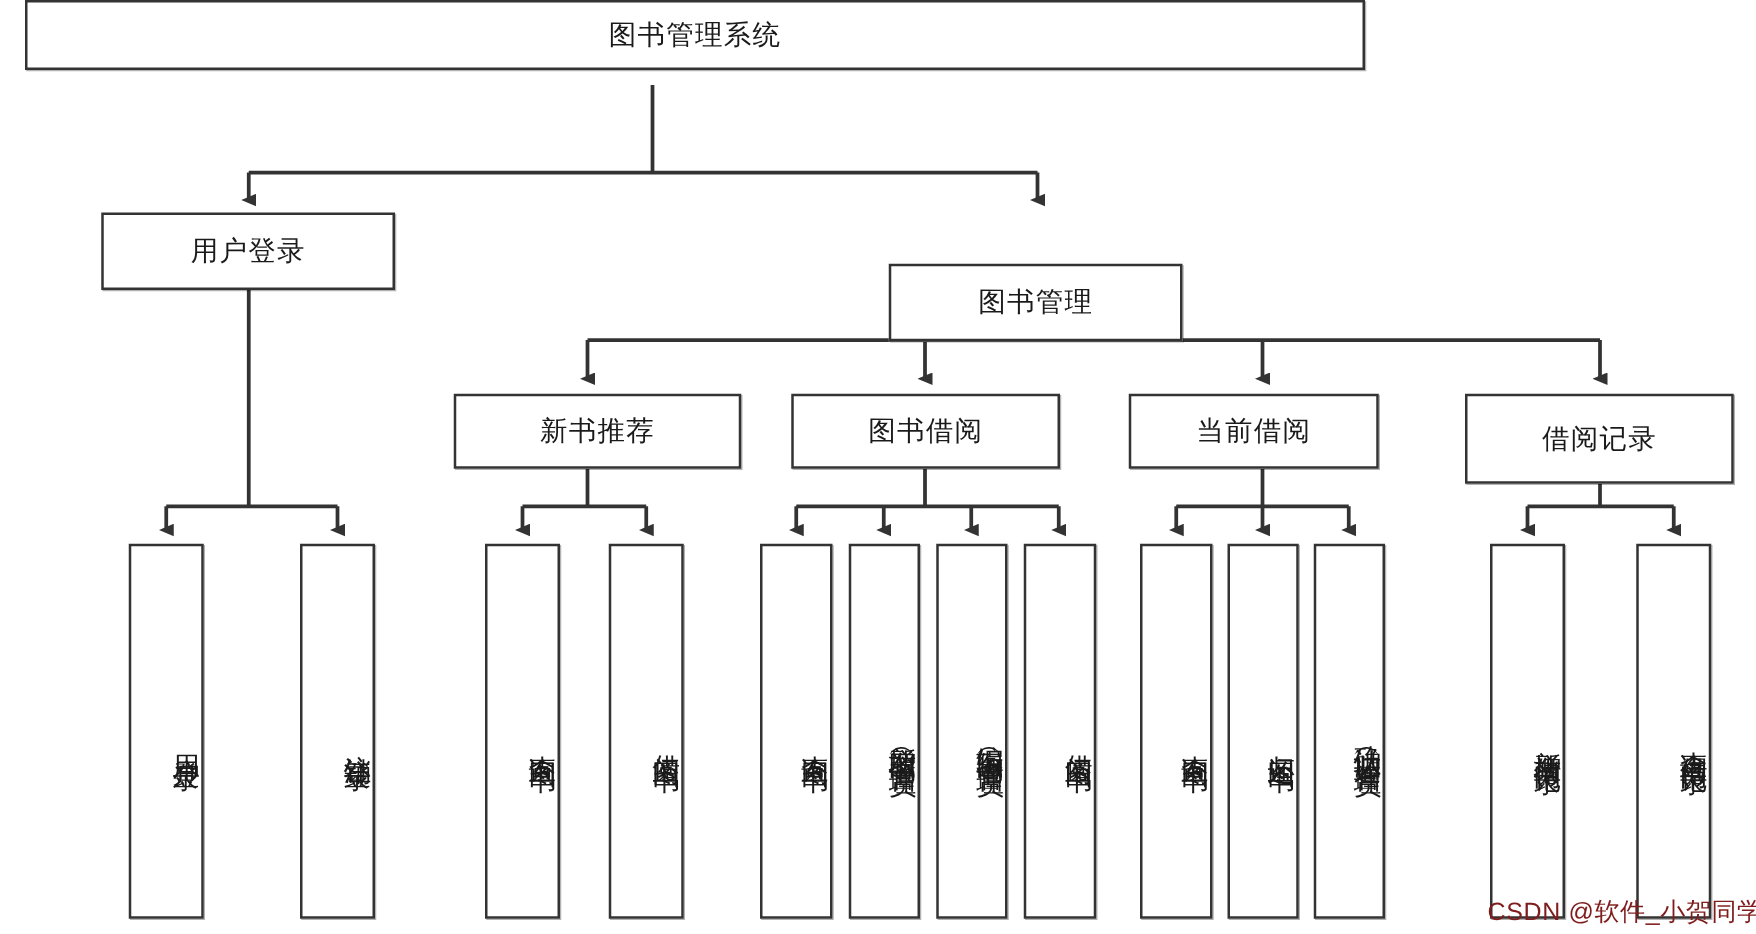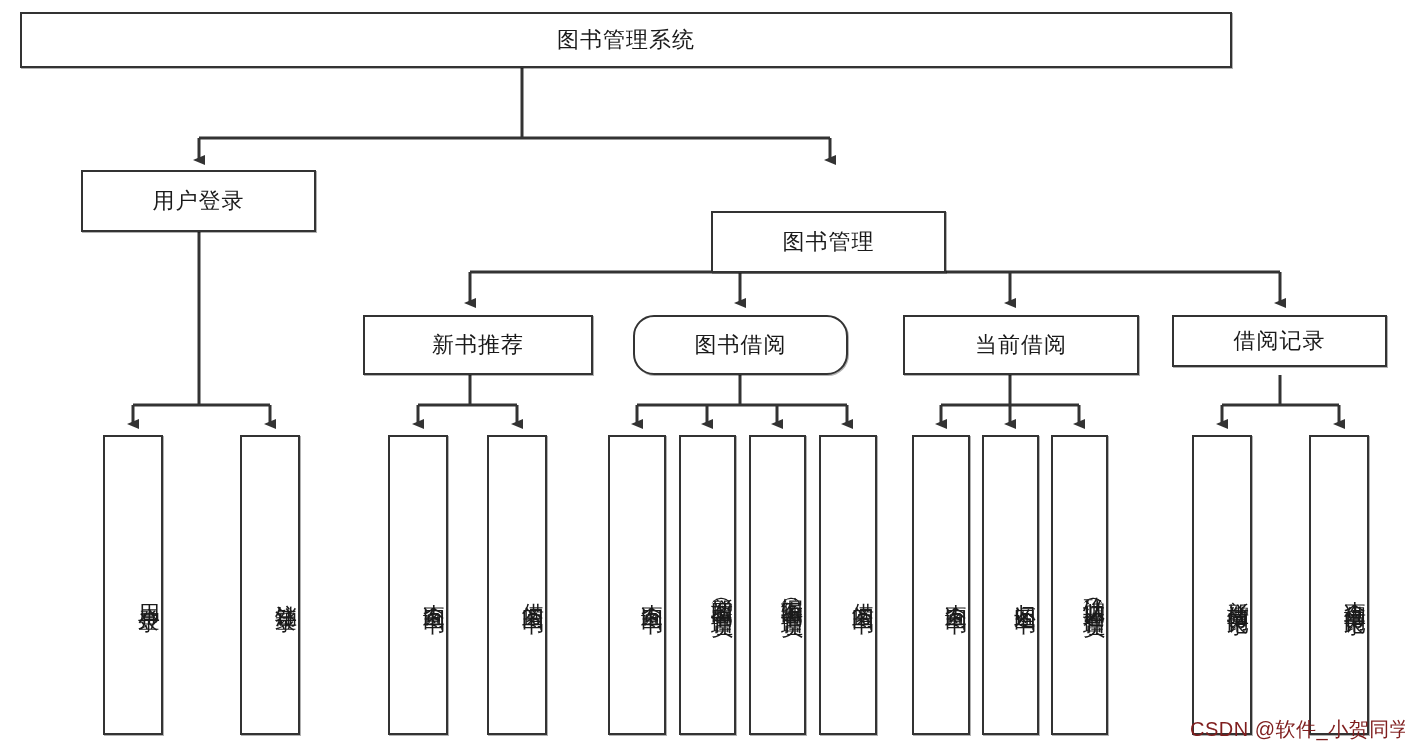--- a/index.html
+++ b/index.html
@@ -108,41 +108,41 @@
       <path d="M1010,405 L1010,424" marker-end="url(#arrow)"></path>
       <path d="M1079,405 L1079,424" marker-end="url(#arrow)"></path>
 
       <path d="M1280,375 L1280,405"></path>
       <path d="M1222,405 L1339,405"></path>
       <path d="M1222,405 L1222,424" marker-end="url(#arrow)"></path>
       <path d="M1339,405 L1339,424" marker-end="url(#arrow)"></path>
     </g>
   </svg>
 
-  <div class="node node-h" style="left:20px; top:12px; width:1212px; height:56px;">
+  <div class="node node-h" style="left:20px; top:0; width:1072px; height:56px;">
     <span>图书管理系统</span>
   </div>
 
   <div class="node node-h" style="left:81px; top:170px; width:235px; height:62px;">
     <span>用户登录</span>
   </div>
   <div class="node node-h" style="left:711px; top:170px; width:235px; height:62px;margin-top:41px;">
     <span>图书管理</span>
   </div>
 
   <div class="node node-h" style="left:363px; top:315px; width:230px; height:60px;">
     <span>新书推荐</span>
   </div>
-  <div class="node node-h" style="left:633px; top:315px; width:215px; height:60px;border-radius:21px;">
+  <div class="node node-h" style="left:633px; top:315px; width:215px; height:60px;">
     <span>图书借阅</span>
   </div>
-  <div class="node node-h" style="left:903px; top:315px; width:236px; height:60px;">
+  <div class="node node-h" style="left:903px; top:315px; width:200px; height:60px;">
     <span>当前借阅</span>
   </div>
-  <div class="node node-h" style="left:1172px; top:315px; width:215px; height:52px;">
+  <div class="node node-h" style="left:1172px; top:315px; width:215px; height:72px;">
     <span>借阅记录</span>
   </div>
 
   <div class="node node-v" style="left:103px; top:435px; width:60px; height:300px;">
     <span>用户登录</span>
   </div>
   <div class="node node-v" style="left:240px; top:435px; width:60px; height:300px;">
     <span>注销登录</span>
   </div>
 

